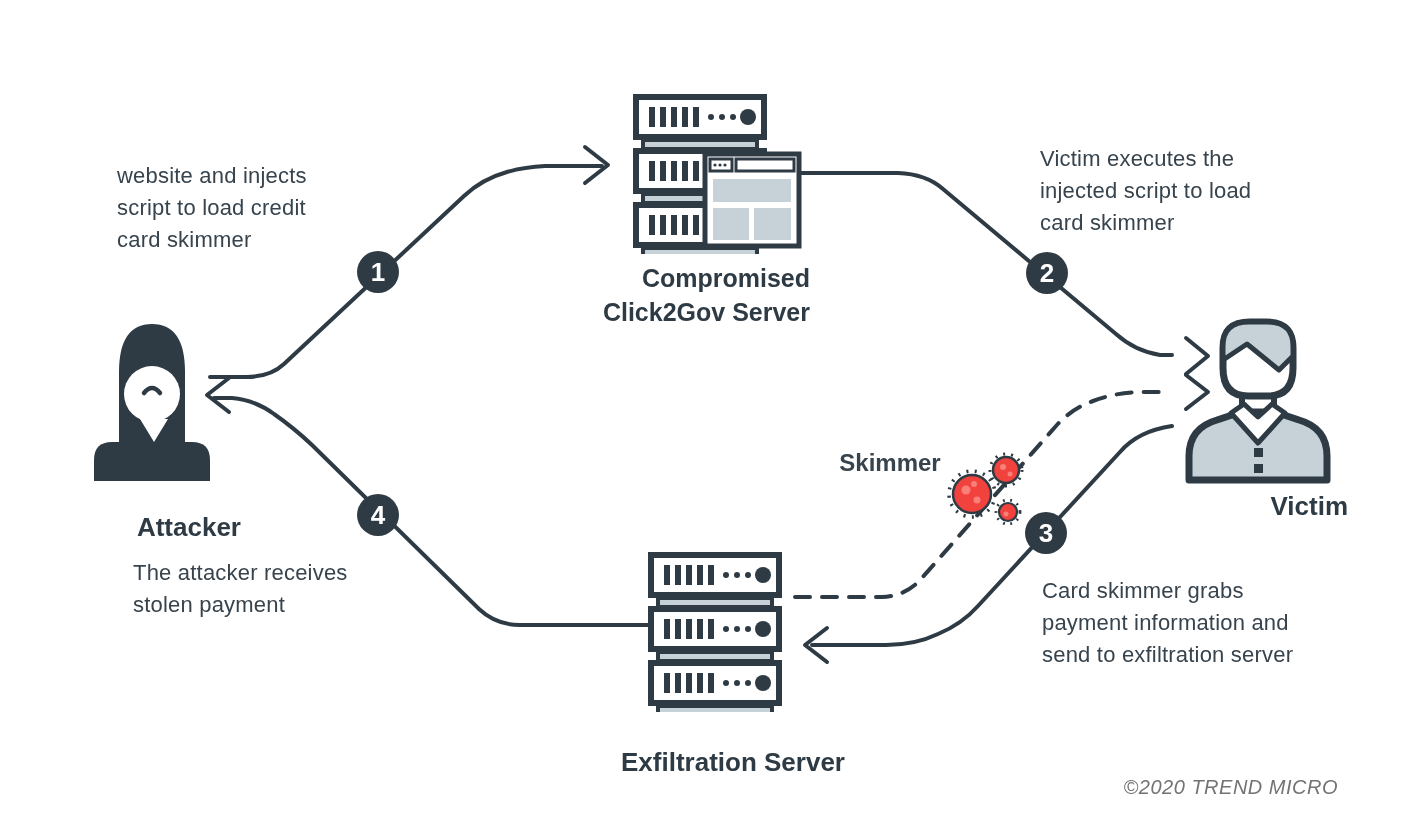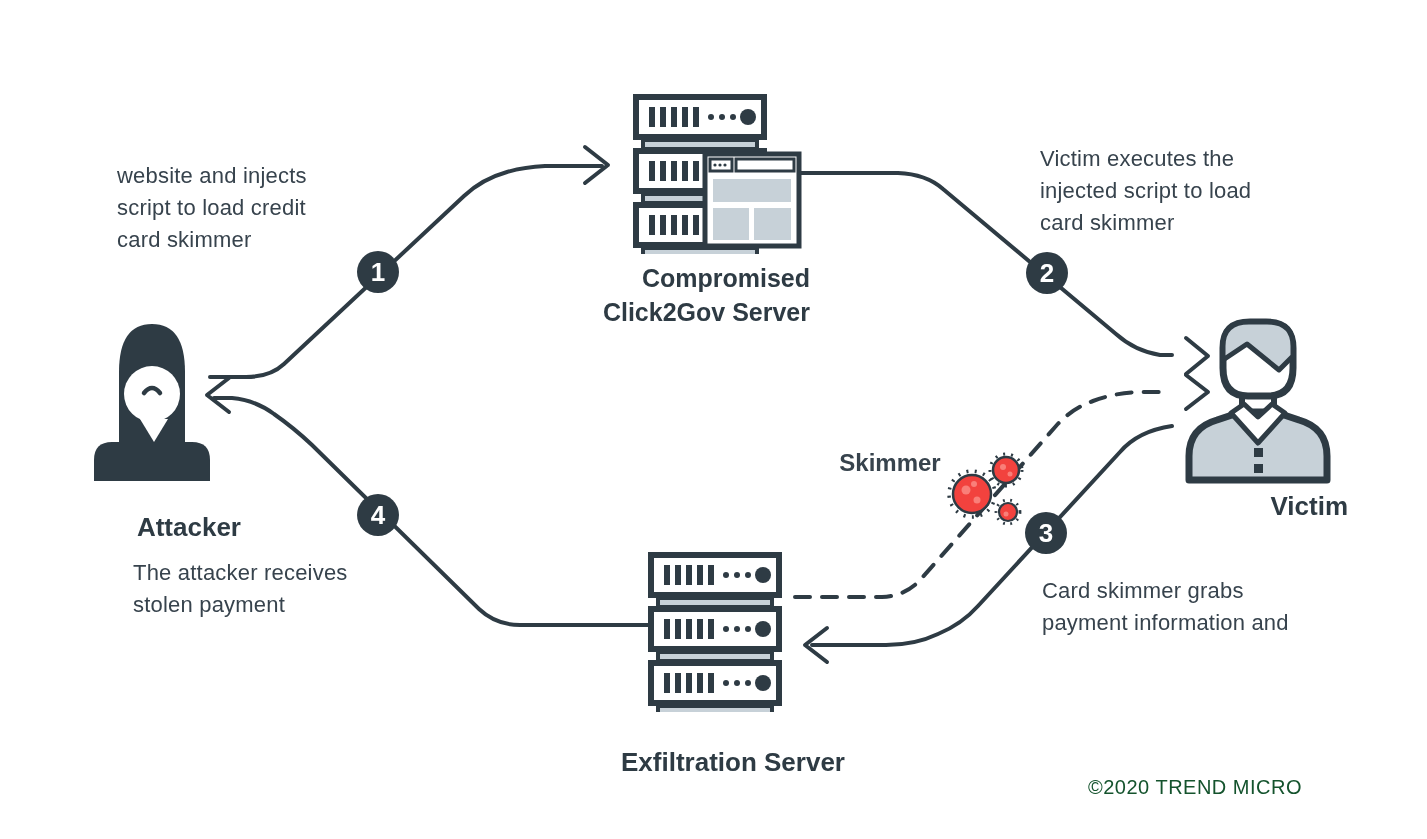--- a/index.html
+++ b/index.html
@@ -9,21 +9,21 @@
   }
   .lines-layer{position:absolute;left:0;top:0;width:1427px;height:839px;pointer-events:none;}
   .icon{position:absolute;}
   .desc{position:absolute;font-size:22px;line-height:32px;font-weight:500;color:#37434d;letter-spacing:.2px;}
   .node-label{position:absolute;font-size:26px;line-height:34px;font-weight:bold;color:#2e3b44;text-align:right;}
   .skimmer-label{position:absolute;font-size:24px;font-weight:600;color:#37434d;text-align:center;}
   .badge{
     position:absolute;width:42px;height:42px;border-radius:50%;background:#2e3b44;
     color:#ffffff;font-size:26px;font-weight:bold;display:flex;align-items:center;justify-content:center;
   }
-  .copyright{position:absolute;font-size:20px;color:#14532d;text-align:left;letter-spacing:.5px;}
+  .copyright{position:absolute;font-size:20px;color:#737373;text-align:right;letter-spacing:.5px;font-style:italic;}
 </style>
 </head>
 <body>
 
 <div class="canvas">
 
   <svg class="lines-layer" viewBox="0 0 1427 839">
     <g fill="none" stroke="#2e3b44" stroke-width="4" stroke-linecap="round" stroke-linejoin="round">
 
       <path d="M 210 377 H 246 Q 270 377 284 364 L 464 196 Q 482 179 507 172 Q 524 167 545 166 H 602"></path>
@@ -182,20 +182,21 @@
     <div>card skimmer</div>
   </div>
   <div class="desc" style="left:1040px;top:143px">
     <div>Victim executes the</div>
     <div>injected script to load</div>
     <div>card skimmer</div>
   </div>
   <div class="desc" style="left:1042px;top:575px">
     <div>Card skimmer grabs</div>
     <div>payment information and</div>
+    <div>send to exfiltration server</div>
   </div>
   <div class="desc" style="left:133px;top:557px">
     <div>The attacker receives</div>
     <div>stolen payment</div>
   </div>
 
   <div class="node-label" style="left:61px;top:510px;width:180px">Attacker</div>
   <div class="node-label" style="left:560px;top:261px;width:250px;font-size:25px">
     <div>Compromised</div>
     <div>Click2Gov Server</div>

